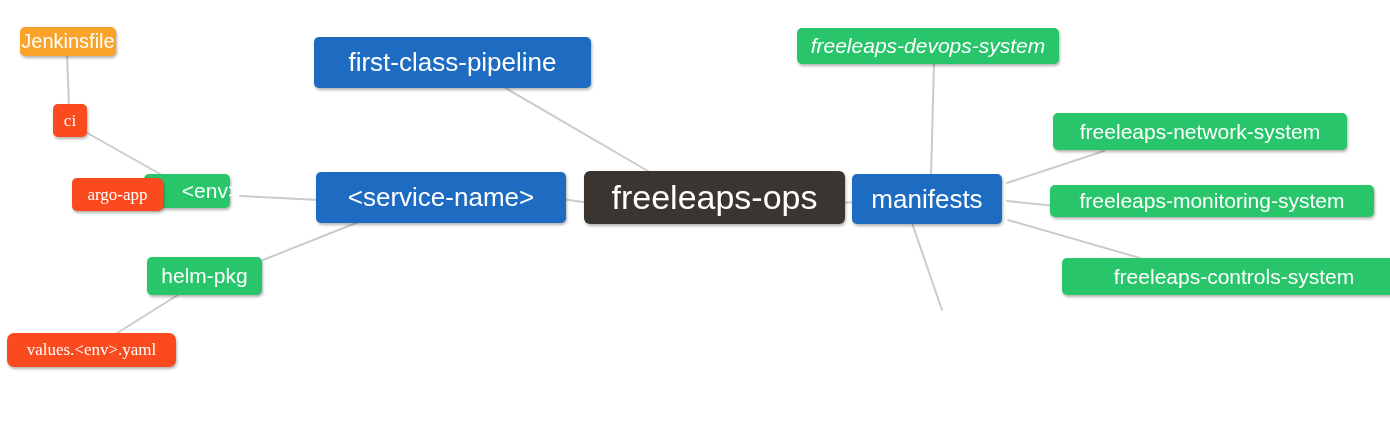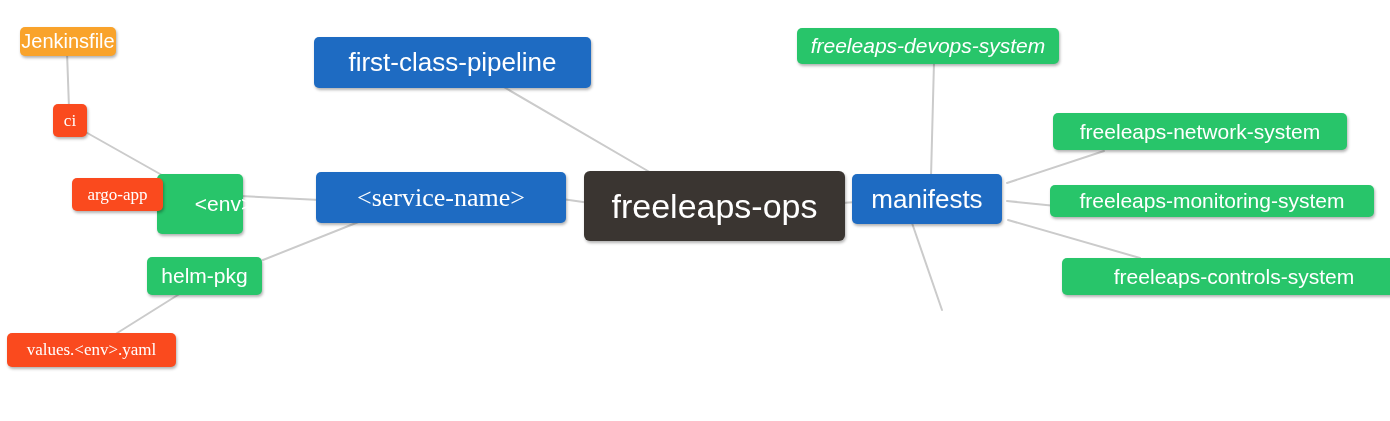--- a/index.html
+++ b/index.html
@@ -60,37 +60,37 @@
     <line x1="562" y1="199" x2="590" y2="203"></line>
     <line x1="502" y1="86" x2="653" y2="174"></line>
     <line x1="842" y1="203" x2="856" y2="202"></line>
     <line x1="934" y1="62" x2="931" y2="177"></line>
     <line x1="1007" y1="183" x2="1104" y2="151"></line>
     <line x1="1007" y1="201" x2="1056" y2="206"></line>
     <line x1="1008" y1="220" x2="1140" y2="258"></line>
     <line x1="912" y1="223" x2="942" y2="310"></line>
   </svg>
 
-  <div class="node d0" style="left:584px; top:171px; width:261px; height:70px;">freeleaps-ops</div>
+  <div class="node d0" style="left:584px; top:171px; width:261px; height:53px;">freeleaps-ops</div>
 
   <div class="node d1" style="left:314px; top:37px; width:277px; height:51px;">first-class-pipeline</div>
 
-  <div class="node d1" style="left:316px; top:172px; width:250px; height:51px;font-family:Liberation Serif, serif;">&lt;service-name&gt;</div>
+  <div class="node d1" style="left:316px; top:172px; width:250px; height:51px;">&lt;service-name&gt;</div>
 
   <div class="node d1" style="left:852px; top:174px; width:150px; height:50px;">manifests</div>
 
-  <div class="node d2" style="left:157px; top:174px; width:86px; height:60px;padding-left:48px;">&lt;env&gt;</div>
+  <div class="node d2" style="left:144px; top:174px; width:86px; height:34px;padding-left:48px;">&lt;env&gt;</div>
 
   <div class="node d2" style="left:147px; top:257px; width:115px; height:38px;">helm-pkg</div>
 
   <div class="node d3" style="left:53px; top:104px; width:34px; height:33px;">ci</div>
 
   <div class="node d3" style="left:31px; top:178px; width:91px; height:33px;margin-left:41px;">argo-app</div>
 
-  <div class="node d3" style="left:7px; top:333px; width:169px; height:34px;">values.&lt;env&gt;.yaml</div>
+  <div class="node d3" style="left:7px; top:333px; width:169px; height:34px;border-radius:7px;">values.&lt;env&gt;.yaml</div>
 
   <div class="node d4" style="left:20px; top:27px; width:96px; height:29px;">Jenkinsfile</div>
 
   <div class="node d2" style="left:797px; top:28px; width:262px; height:36px;font-style:italic;">freeleaps-devops-system</div>
 
   <div class="node d2" style="left:1053px; top:113px; width:294px; height:37px;">freeleaps-network-system</div>
 
   <div class="node d2" style="left:1050px; top:185px; width:324px; height:32px;">freeleaps-monitoring-system</div>
 
   <div class="node d2" style="left:1062px; top:258px; width:344px; height:37px;">freeleaps-controls-system</div>

